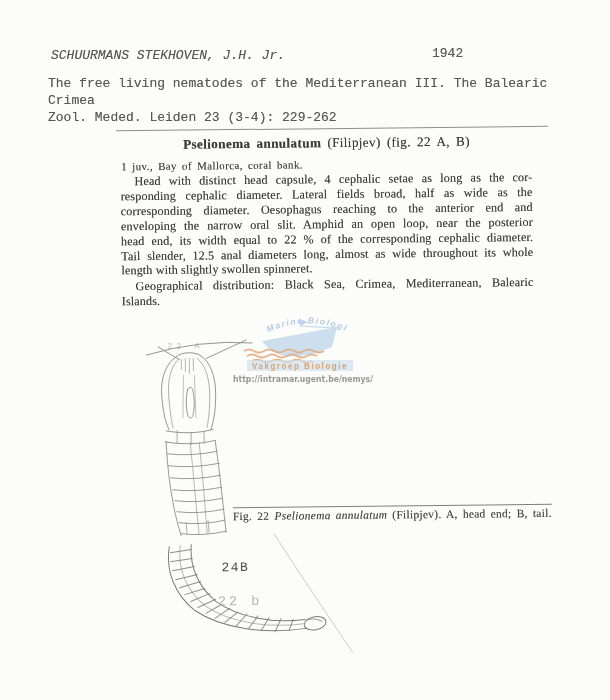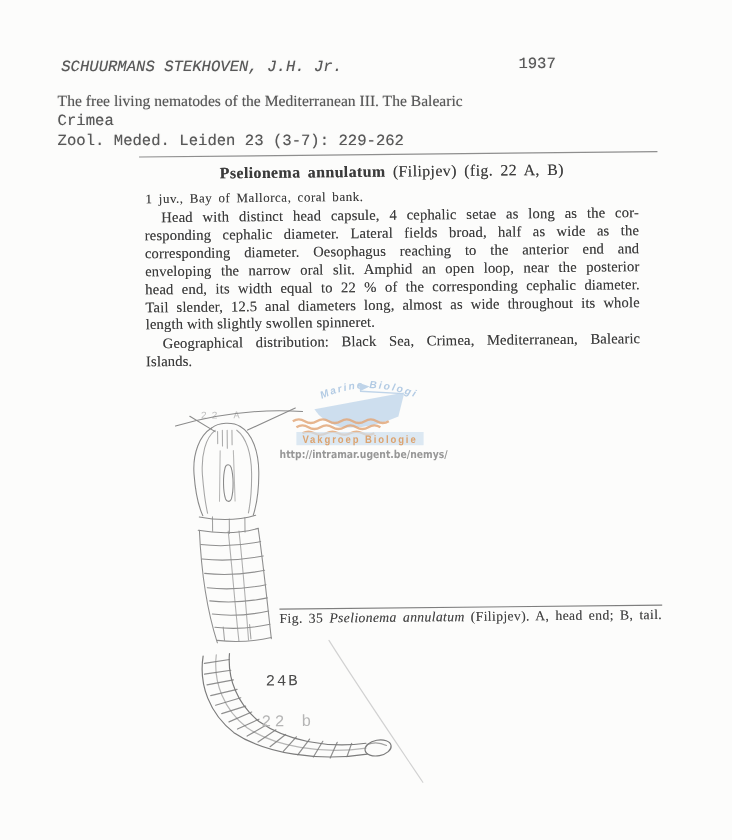--- a/index.html
+++ b/index.html
@@ -58,24 +58,24 @@
   .caption .ital { font-style:italic; }
   
   svg.fig { position:absolute; left:90px; top:310px; }
   
   svg.wm { position:absolute; left:225px; top:308px; }
 </style>
 </head>
 <body>
 
 <div class="type" style="left:51px; top:48px;font-style:italic;">SCHUURMANS STEKHOVEN, J.H. Jr.</div>
-<div class="type" style="left:432px; top:46px;">1937</div>
-<div class="type" style="left:48px; top:76px;font-family:Liberation Serif, serif;">The free living nematodes of the Mediterranean III. The Balearic</div>
+<div class="type" style="left:432px; top:46px;">1942</div>
+<div class="type" style="left:48px; top:76px;">The free living nematodes of the Mediterranean III. The Balearic</div>
 <div class="type" style="left:48px; top:93px;">Crimea</div>
-<div class="type" style="left:48px; top:110px;">Zool. Meded. Leiden 23 (3-7): 229-262</div>
+<div class="type" style="left:48px; top:110px;">Zool. Meded. Leiden 23 (3-4): 229-262</div>
 
 <div class="scan">
 
   <div class="scan-topline"></div>
 
   <div class="sp-title">
     <span class="bold">Pselionema annulatum</span><span> (Filipjev) (fig. 22 A, B)</span>
   </div>
 
   <div class="specimen">1 juv., Bay of Mallorca, coral bank.</div>
@@ -144,21 +144,21 @@
       <path d="M303,620 q8,-3 16,1" stroke-opacity=".7"></path>
       <path d="M272,533 C296,572 326,617 349,652" stroke="#d2d2d2" stroke-width="1"></path>
     </g>
 
     <text x="219" y="570" font-size="13" fill="#4a4a4a" letter-spacing="1.5" font-family="Liberation Mono, monospace">24B</text>
     <text x="215" y="604" font-size="13.5" fill="#b5b5b5" letter-spacing="3" font-family="Liberation Mono, monospace">22 b</text>
   </svg>
 
   <div class="cap-rule"></div>
   <div class="caption">
-    <span>Fig. 35 </span><span class="ital">Pselionema annulatum</span><span> (Filipjev). A, head end; B, tail.</span>
+    <span>Fig. 22 </span><span class="ital">Pselionema annulatum</span><span> (Filipjev). A, head end; B, tail.</span>
   </div>
 
 </div>
 
 <svg class="wm" width="190" height="82" viewBox="225 308 190 82">
   <defs>
     <path id="wm-arc" d="M261,336 Q302,313 348,332"></path>
   </defs>
   <text font-size="8.5" font-style="italic" font-weight="bold" fill="#b3cbe4" letter-spacing="1.6" font-family="Liberation Sans, sans-serif">
     <textPath href="#wm-arc" startOffset="8">Marine Biologie</textPath>

